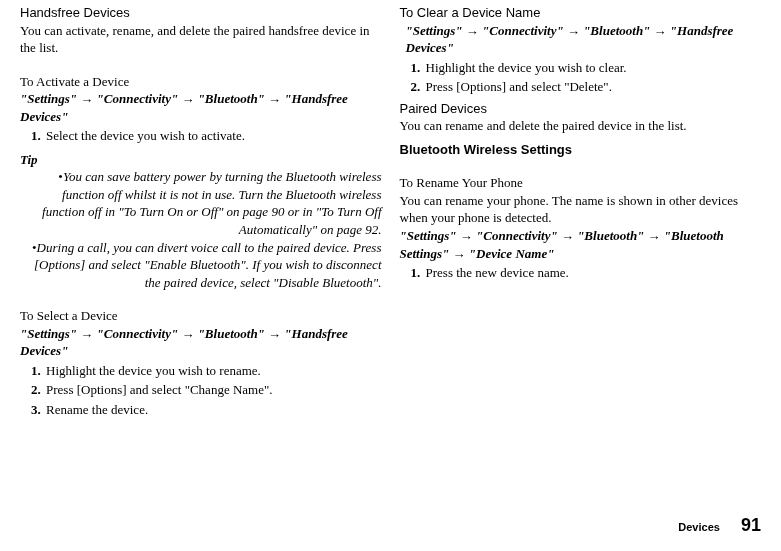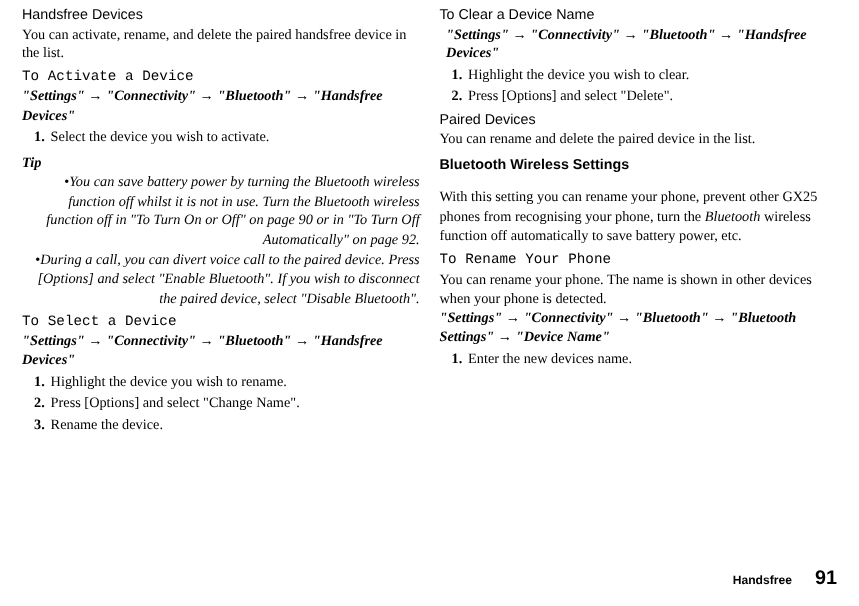--- a/index.html
+++ b/index.html
@@ -31,23 +31,23 @@
     font-weight: normal;
   }
   .heading-bold {
     font-family: Arial, Helvetica, sans-serif;
     font-size: 13px;
     font-weight: bold;
     margin-top: 6px;
     margin-bottom: 12px;
   }
   .subheading {
-    font-family: Liberation Mono, monospace;
+    font-family: Liberation Serif, serif;
     font-size: 13px;
-    margin-top: 4px;
+    margin-top: 16px;
     margin-bottom: 0;
     font-weight: normal;
   }
   .body {
     margin: 0 0 0 0;
     padding-right:6px;
   }
   .path {
     font-weight: bold;
     font-style: italic;
@@ -139,27 +139,26 @@
     <p class="path" style="margin-left:6px">"Settings" <span class="arrow">→</span> "Connectivity" <span class="arrow">→</span> "Bluetooth" <span class="arrow">→</span> "Handsfree Devices"</p>
     <ol>
       <li>Highlight the device you wish to clear.</li>
       <li>Press [Options] and select "Delete".</li>
     </ol>
 
     <div class="heading">Paired Devices</div>
     <p class="body">You can rename and delete the paired device in the list.</p>
 
     <div class="heading-bold">Bluetooth Wireless Settings</div>
-    <p class="body" id="btp">With this setting you can rename your phone, prevent other GX25 phones from recognising your phone, turn the <i>Bluetooth</i> wireless function off automatically to save battery power, etc.</p>
 
     <div class="subheading">To Rename Your Phone</div>
     <p class="body">You can rename your phone. The name is shown in other devices when your phone is detected.</p>
     <p class="path">"Settings" <span class="arrow">→</span> "Connectivity" <span class="arrow">→</span> "Bluetooth" <span class="arrow">→</span> "Bluetooth Settings" <span class="arrow">→</span> "Device Name"</p>
     <ol>
-      <li>Enter the new devices name.</li>
+      <li>Press the new device name.</li>
     </ol>
   </div>
 </div>
 
 <div class="footer">
-  <span>Handsfree</span>
+  <span>Devices</span>
   <span class="num">91</span>
 </div>
 
 </body></html>

